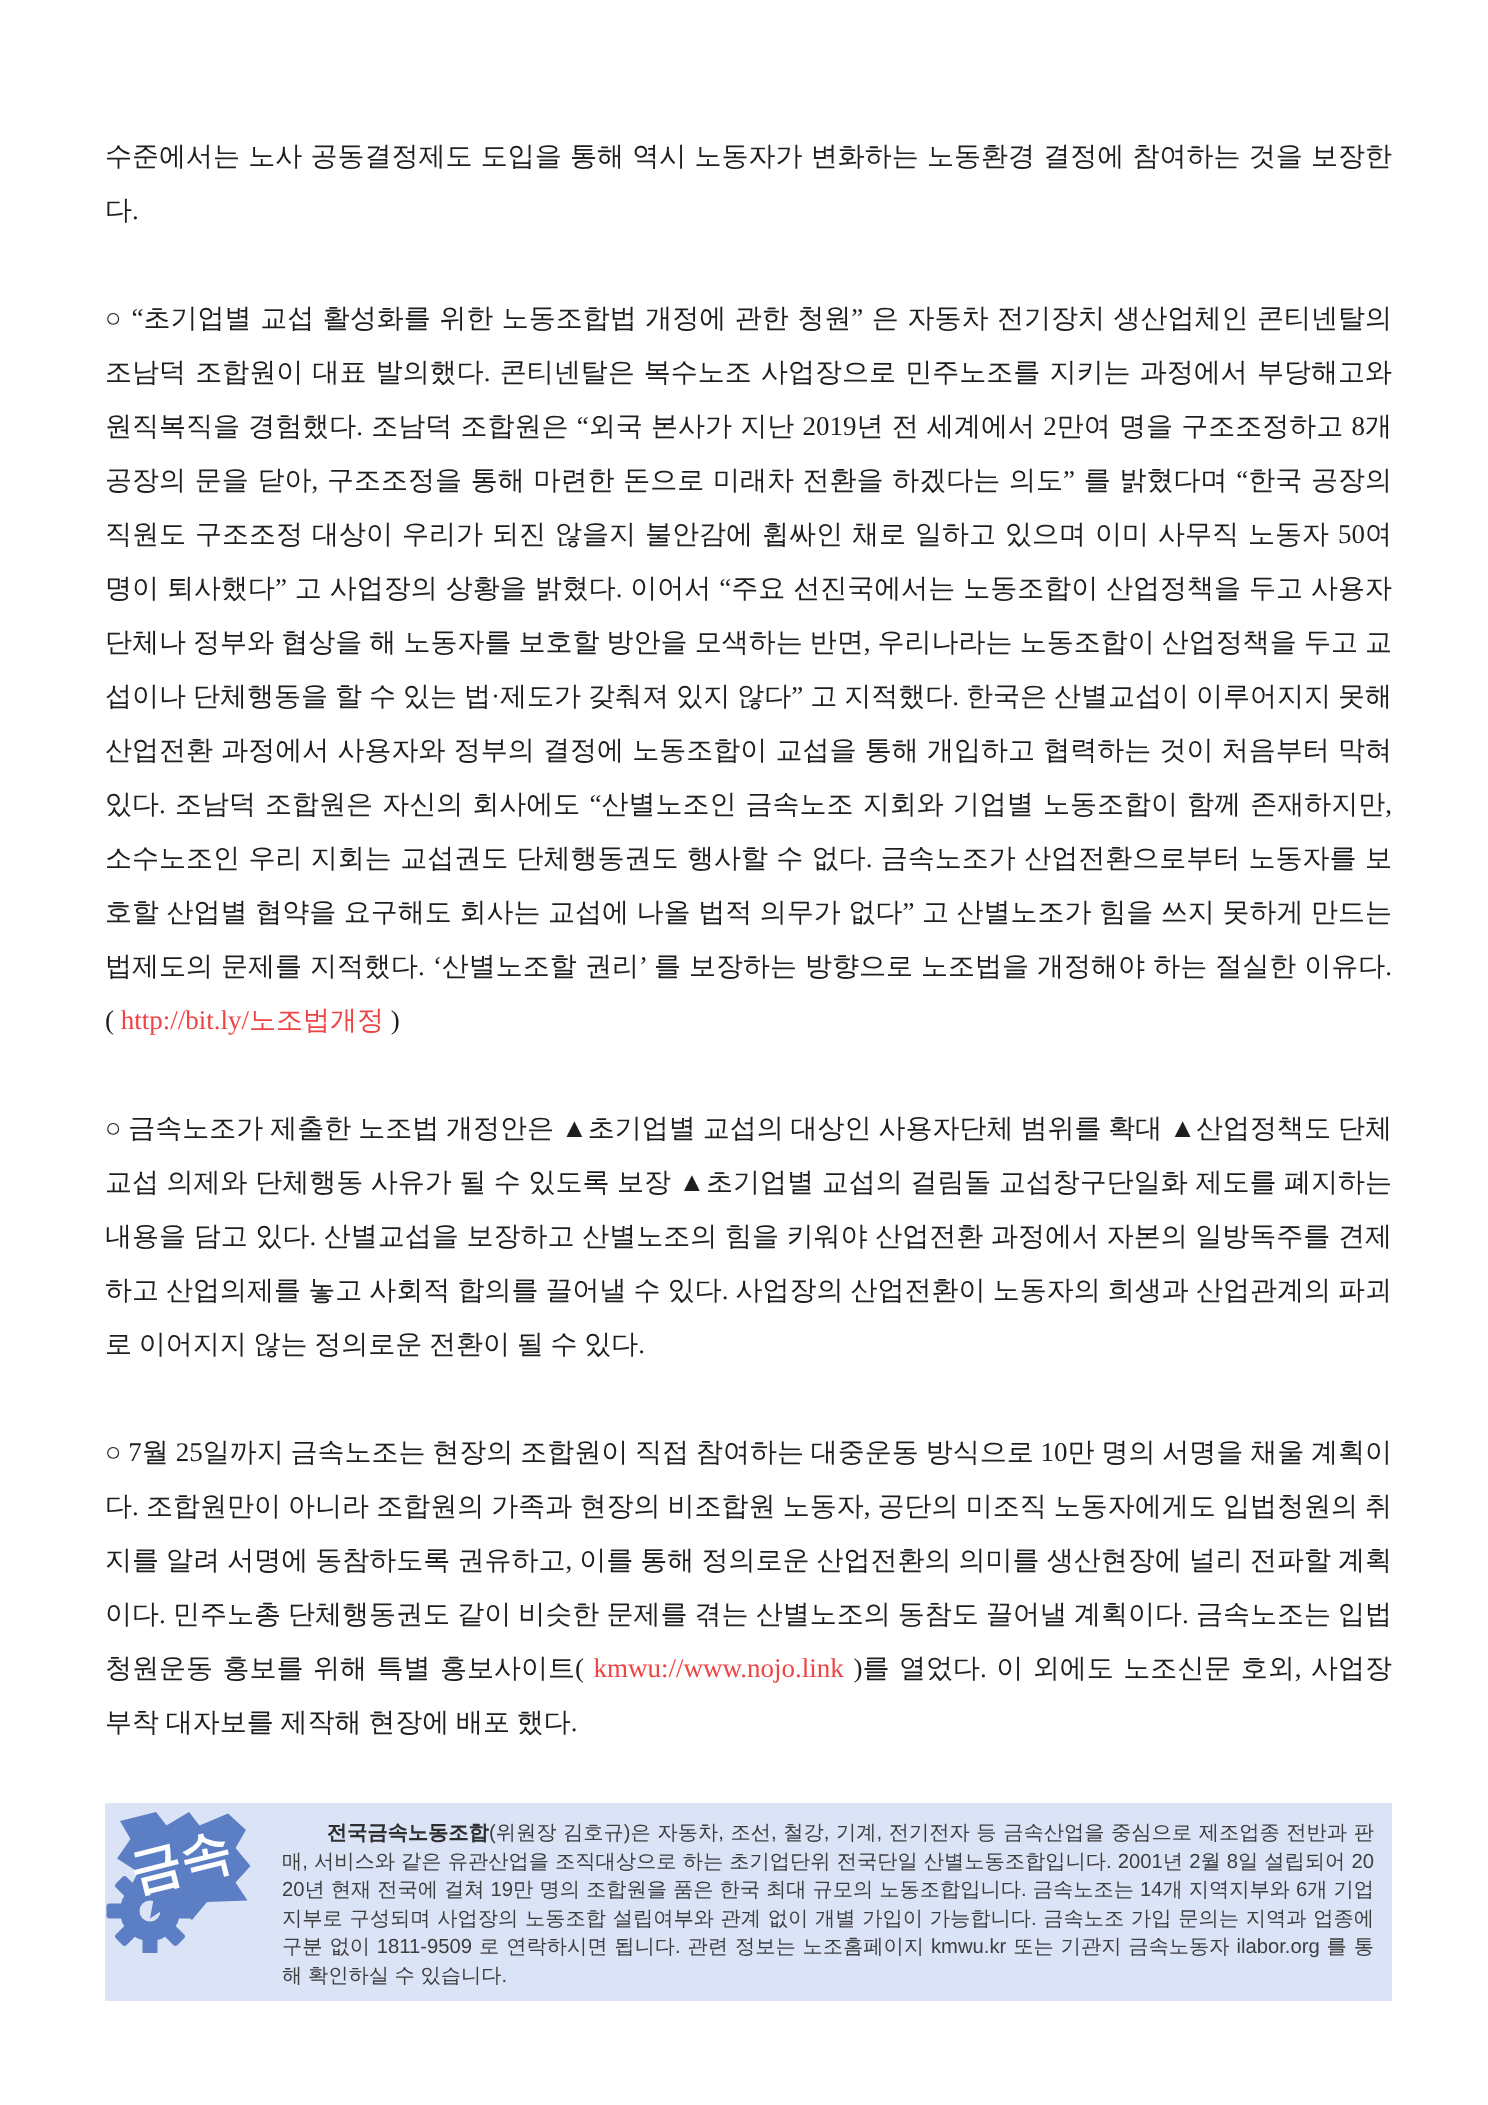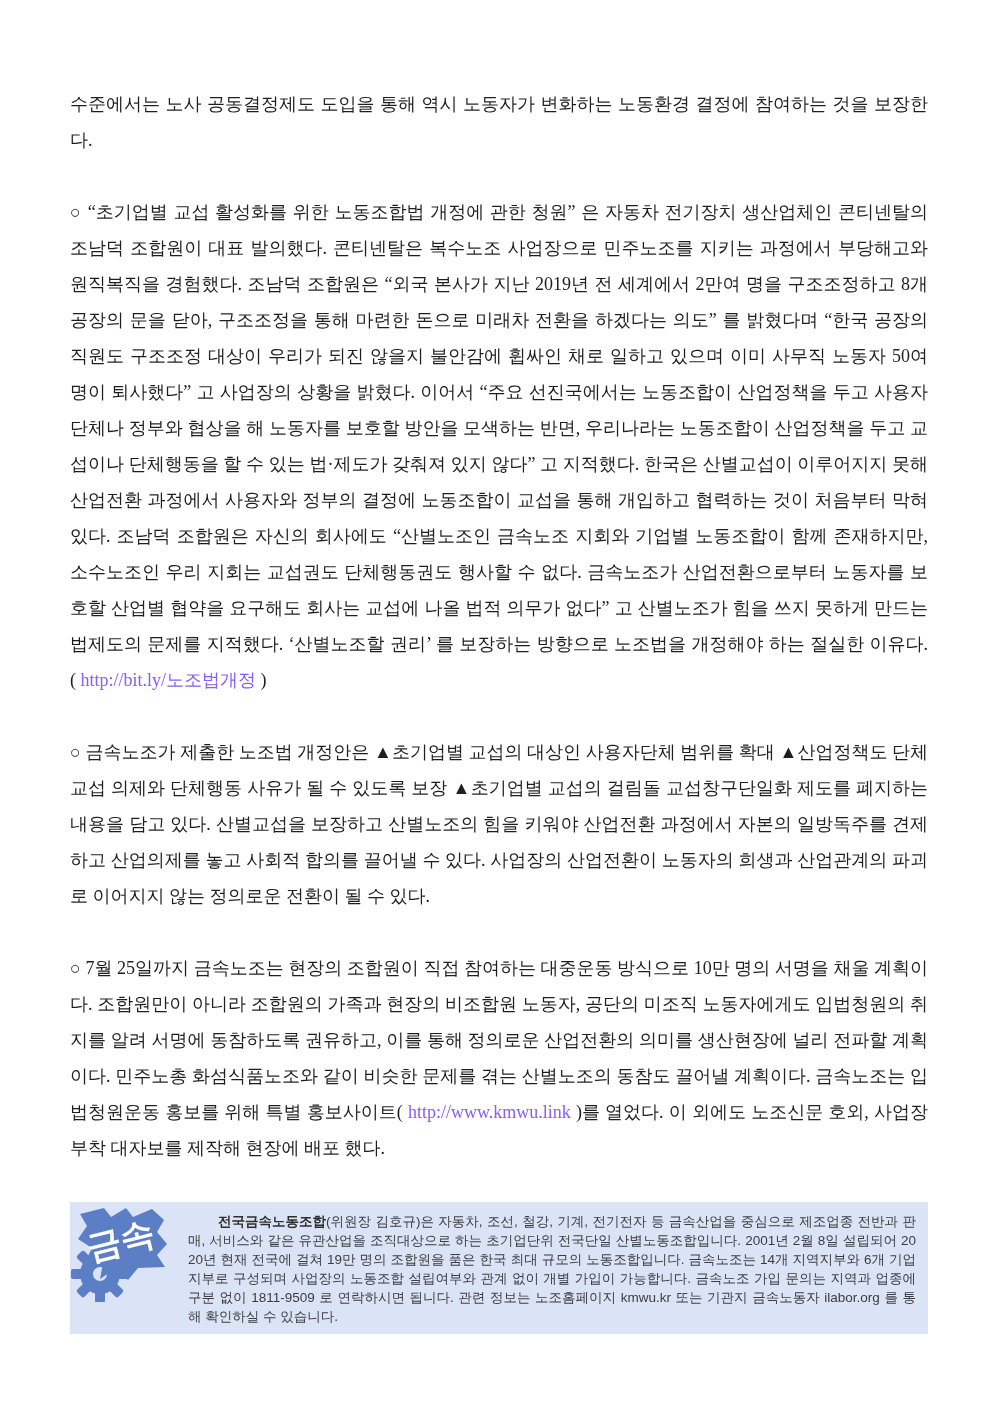--- a/index.html
+++ b/index.html
@@ -24,21 +24,21 @@
   p.body-par {
     margin: 0 0 36px 0;
     font-size: 18px;
     line-height: 36px;
     color: #1e1e1e;
     text-align: justify;
     word-break: break-all;
     font-family: "Liberation Serif", "DejaVu Serif", serif;
   }
   a.doc-link {
-    color: #8b5cf6;
+    color: #ef4444;
     text-decoration: none;
     cursor: pointer;
   }
   .footer-box {
     box-sizing: border-box;
     margin-top: 22px;
     width: 100%;
     min-height: 100px;
     background: #dbe3f6;
     display: flex;
@@ -76,21 +76,21 @@
 
   <p class="body-par">
     <span>○  “초기업별 교섭 활성화를 위한 노동조합법 개정에 관한 청원” 은 자동차 전기장치 생산업체인 콘티넨탈의 조남덕 조합원이 대표 발의했다. 콘티넨탈은 복수노조 사업장으로 민주노조를 지키는 과정에서 부당해고와 원직복직을 경험했다. 조남덕 조합원은 “외국 본사가 지난 2019년 전 세계에서 2만여 명을 구조조정하고 8개 공장의 문을 닫아, 구조조정을 통해 마련한 돈으로 미래차 전환을 하겠다는 의도” 를 밝혔다며 “한국 공장의 직원도 구조조정 대상이 우리가 되진 않을지 불안감에 휩싸인 채로 일하고 있으며 이미 사무직 노동자 50여 명이 퇴사했다” 고 사업장의 상황을 밝혔다. 이어서 “주요 선진국에서는 노동조합이 산업정책을 두고 사용자단체나 정부와 협상을 해 노동자를 보호할 방안을 모색하는 반면, 우리나라는 노동조합이 산업정책을 두고 교섭이나 단체행동을 할 수 있는 법·제도가 갖춰져 있지 않다” 고 지적했다. 한국은 산별교섭이 이루어지지 못해 산업전환 과정에서 사용자와 정부의 결정에 노동조합이 교섭을 통해 개입하고 협력하는 것이 처음부터 막혀있다. 조남덕 조합원은 자신의 회사에도 “산별노조인 금속노조 지회와 기업별 노동조합이 함께 존재하지만, 소수노조인 우리 지회는 교섭권도 단체행동권도 행사할 수 없다. 금속노조가 산업전환으로부터 노동자를 보호할 산업별 협약을 요구해도 회사는 교섭에 나올 법적 의무가 없다” 고 산별노조가 힘을 쓰지 못하게 만드는 법제도의 문제를 지적했다. ‘산별노조할 권리’ 를 보장하는 방향으로 노조법을 개정해야 하는 절실한 이유다. ( </span><a class="doc-link">http://bit.ly/노조법개정</a><span> )</span>
   </p>
 
   <p class="body-par">
     <span>○ 금속노조가 제출한 노조법 개정안은 ▲초기업별 교섭의 대상인 사용자단체 범위를 확대 ▲산업정책도 단체교섭 의제와 단체행동 사유가 될 수 있도록 보장 ▲초기업별 교섭의 걸림돌 교섭창구단일화 제도를 폐지하는 내용을 담고 있다. 산별교섭을 보장하고 산별노조의 힘을 키워야 산업전환 과정에서 자본의 일방독주를 견제하고 산업의제를 놓고 사회적 합의를 끌어낼 수 있다. 사업장의 산업전환이 노동자의 희생과 산업관계의 파괴로 이어지지 않는 정의로운 전환이 될 수 있다.</span>
   </p>
 
   <p class="body-par">
-    <span>○ 7월 25일까지 금속노조는 현장의 조합원이 직접 참여하는 대중운동 방식으로 10만 명의 서명을 채울 계획이다. 조합원만이 아니라 조합원의 가족과 현장의 비조합원 노동자, 공단의 미조직 노동자에게도 입법청원의 취지를 알려 서명에 동참하도록 권유하고, 이를 통해 정의로운 산업전환의 의미를 생산현장에 널리 전파할 계획이다. 민주노총 화섬식품노조와 같이 비슷한 문제를 겪는 산별노조의 동참도 끌어낼 계획이다. 금속노조는 입법청원운동 홍보를 위해 특별 홍보사이트( </span><a class="doc-link">http://www.kmwu.link</a><span> )를 열었다. 이 외에도 노조신문 호외, 사업장 부착 대자보를 제작해 현장에 배포 했다.</span>
+    <span>○ 7월 25일까지 금속노조는 현장의 조합원이 직접 참여하는 대중운동 방식으로 10만 명의 서명을 채울 계획이다. 조합원만이 아니라 조합원의 가족과 현장의 비조합원 노동자, 공단의 미조직 노동자에게도 입법청원의 취지를 알려 서명에 동참하도록 권유하고, 이를 통해 정의로운 산업전환의 의미를 생산현장에 널리 전파할 계획이다. 민주노총 단체행동권도 같이 비슷한 문제를 겪는 산별노조의 동참도 끌어낼 계획이다. 금속노조는 입법청원운동 홍보를 위해 특별 홍보사이트( </span><a class="doc-link">kmwu://www.nojo.link</a><span> )를 열었다. 이 외에도 노조신문 호외, 사업장 부착 대자보를 제작해 현장에 배포 했다.</span>
   </p>
 
   <div class="footer-box">
     <div class="logo-wrap">
       <svg width="112" height="96" viewBox="0 0 112 96">
 
         <g transform="translate(30,68)" fill="#5b7ec5">
           <g>
             <rect x="-5" y="-29" width="10" height="13" rx="2"></rect>
             <rect x="-5" y="-29" width="10" height="13" rx="2" transform="rotate(45)"></rect>

